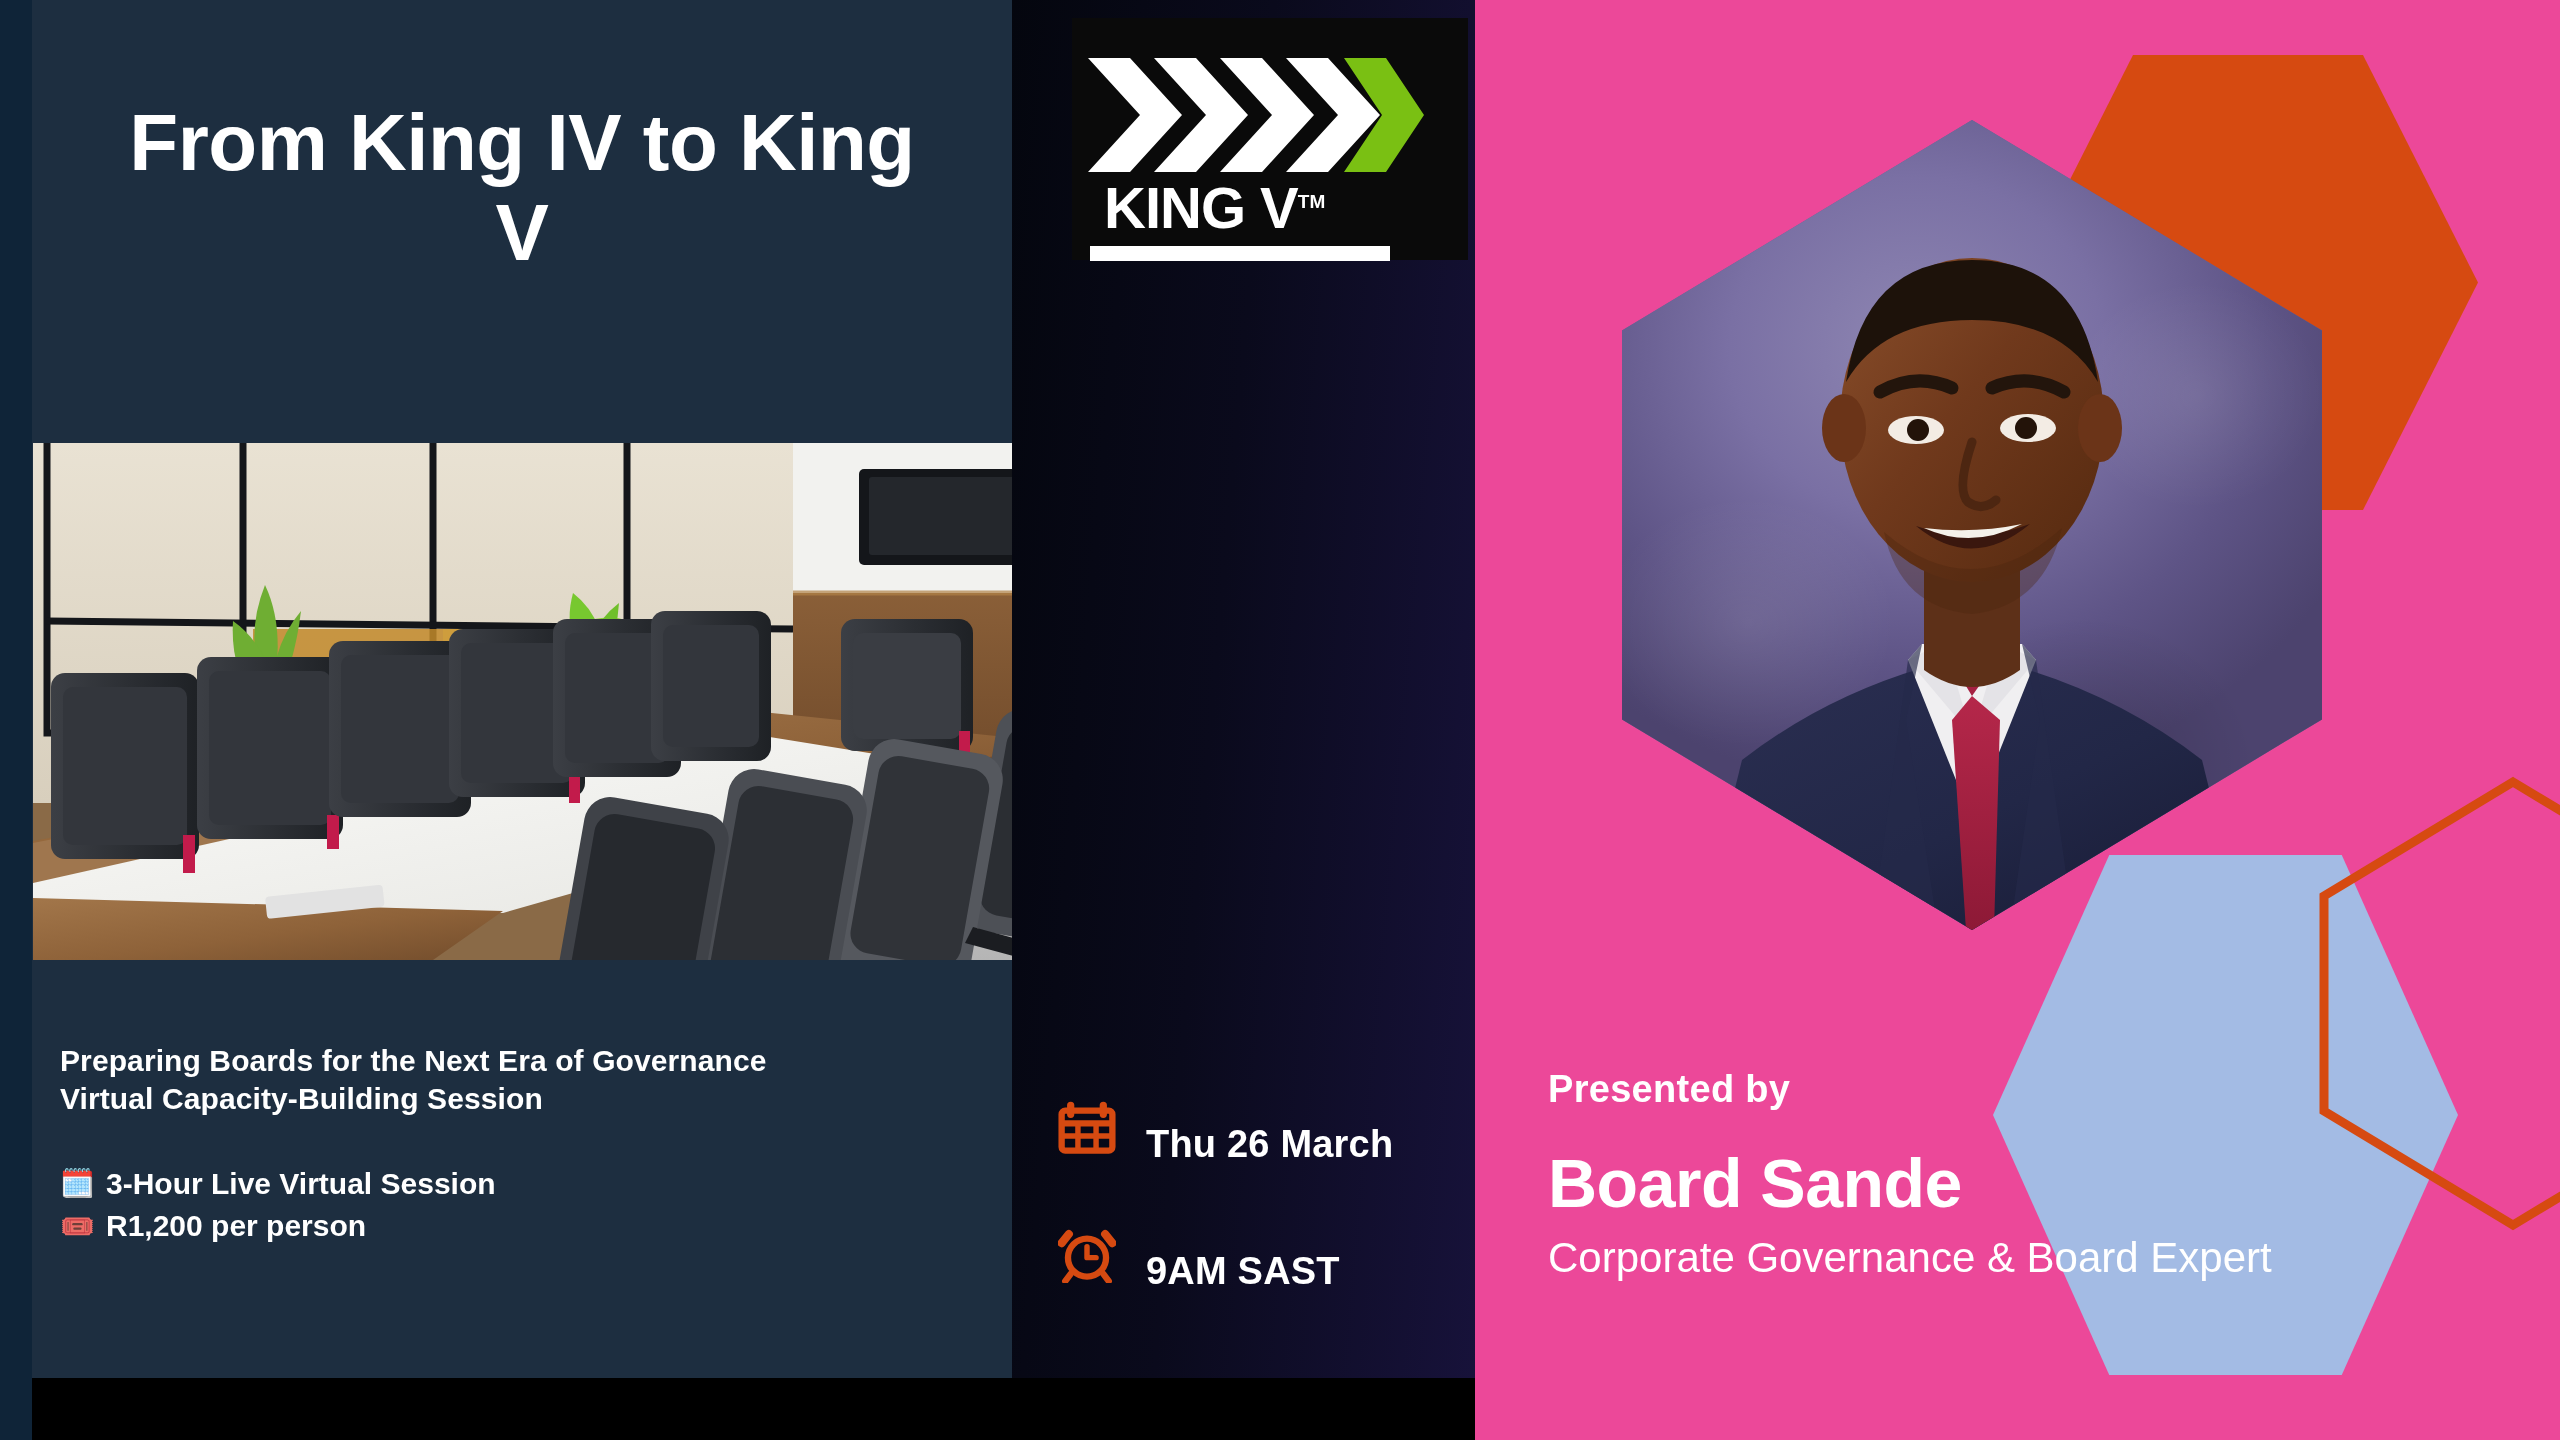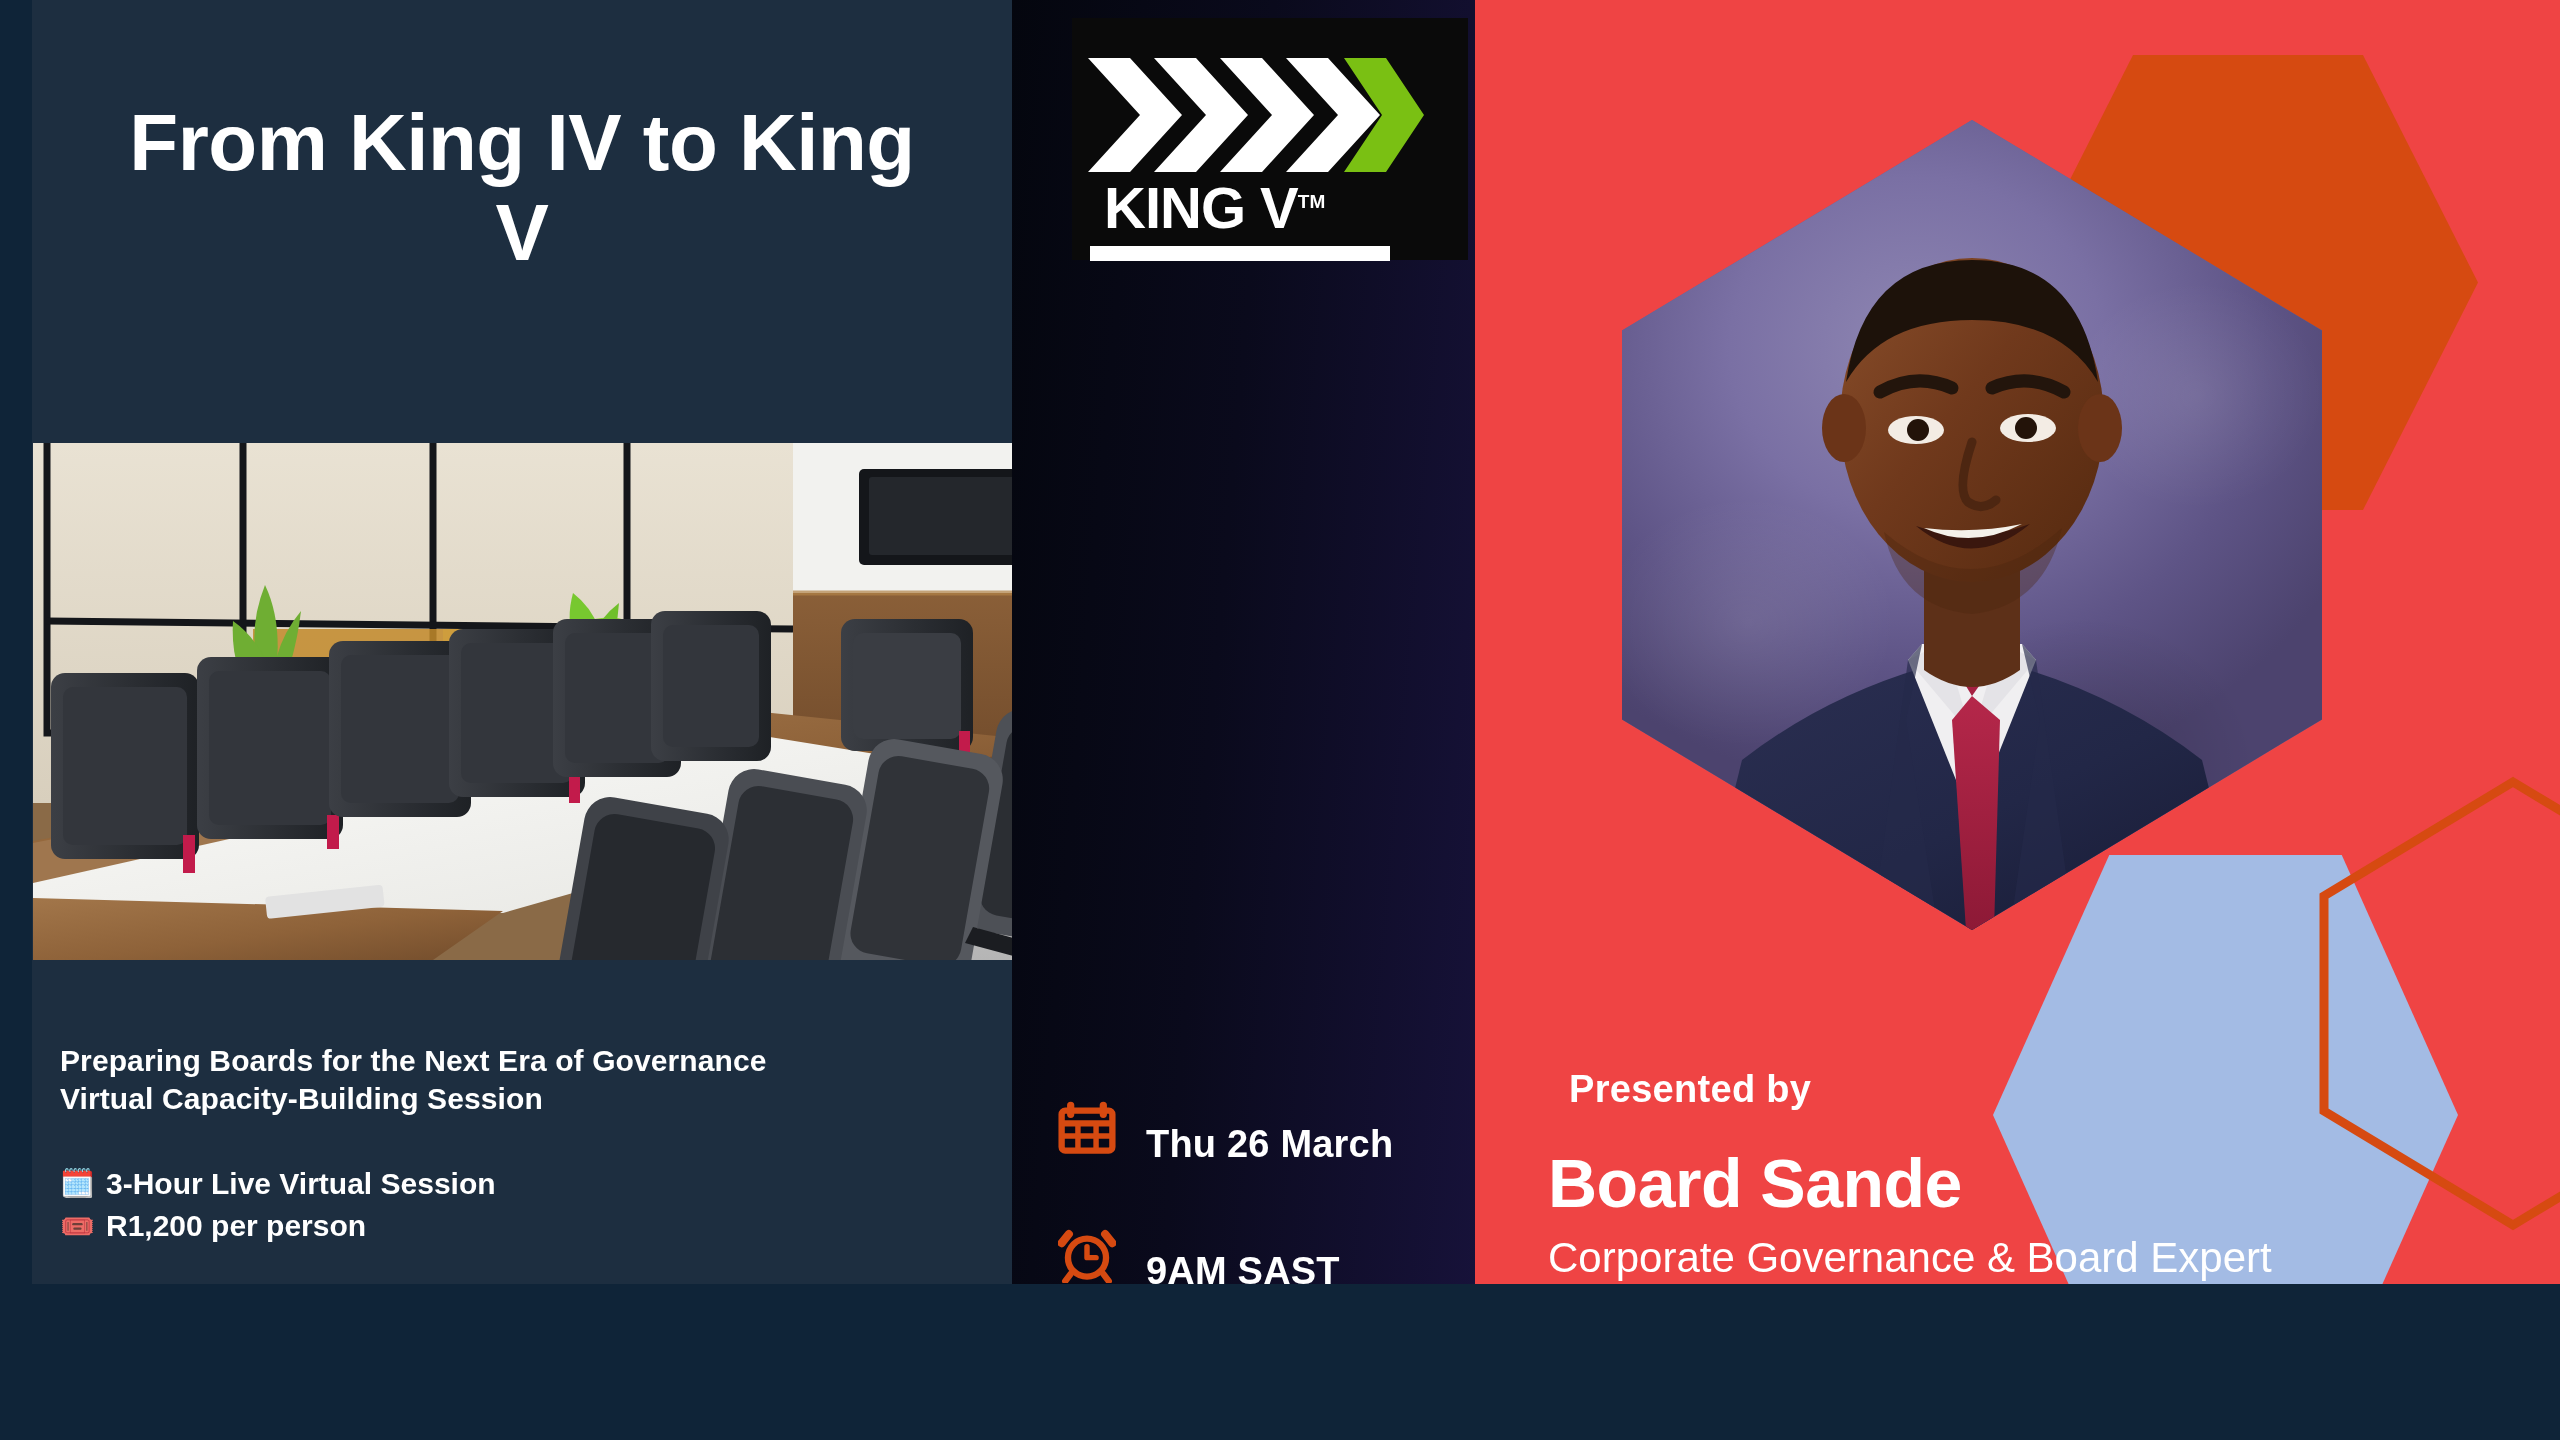--- a/index.html
+++ b/index.html
@@ -5,22 +5,22 @@
 <style>
   * { box-sizing: border-box; margin: 0; padding: 0; }
   html, body {
     width: 2560px; height: 1440px;
     background: #0f2438;
     font-family: "Liberation Sans", sans-serif;
     overflow: hidden;
   }
   #stage {
     position: relative;
-    width: 2560px; height: 1284px;
-    background: #ef4444;
+    width: 2560px; height: 1440px;
+    background: #ec4899;
     overflow: hidden;
   }
 
   
   .hex {
     position: absolute;
     clip-path: polygon(25% 0%, 75% 0%, 100% 50%, 75% 100%, 25% 100%, 0% 50%);
   }
   #hex-orange-solid {
     left: 2018px; top: 55px;
@@ -150,21 +150,21 @@
   .when-icon svg { display:block; width:100%; height:100%; }
   .when-label { font-size: 38px; font-weight: 700; letter-spacing: .2px; white-space: nowrap; margin-top: 36px; }
 
   
   #presenter {
     position: absolute;
     left: 1548px; top: 1068px;
     width: 980px;
     color: #ffffff;
   }
-  #presented-by { font-size: 38px; font-weight: 600; letter-spacing: .3px; margin-left: 21px; }
+  #presented-by { font-size: 38px; font-weight: 600; letter-spacing: .3px; }
   #presenter-name {
     margin-top: 38px;
     font-size: 68px; font-weight: 700; letter-spacing: -.5px; line-height: 1;
   }
   #presenter-role {
     margin-top: 18px;
     font-size: 42px; font-weight: 400; letter-spacing: 0; line-height: 1.1;
   }
 
   

